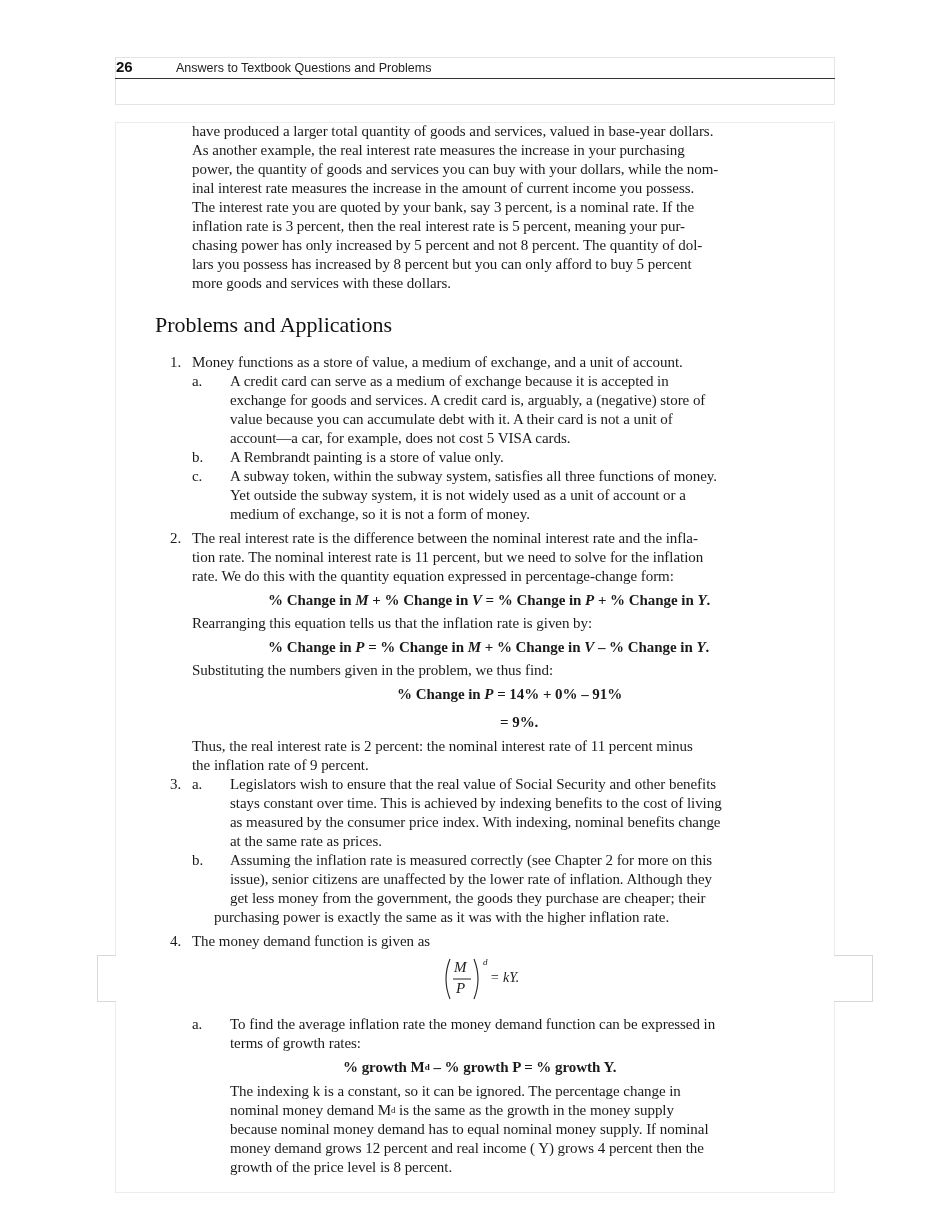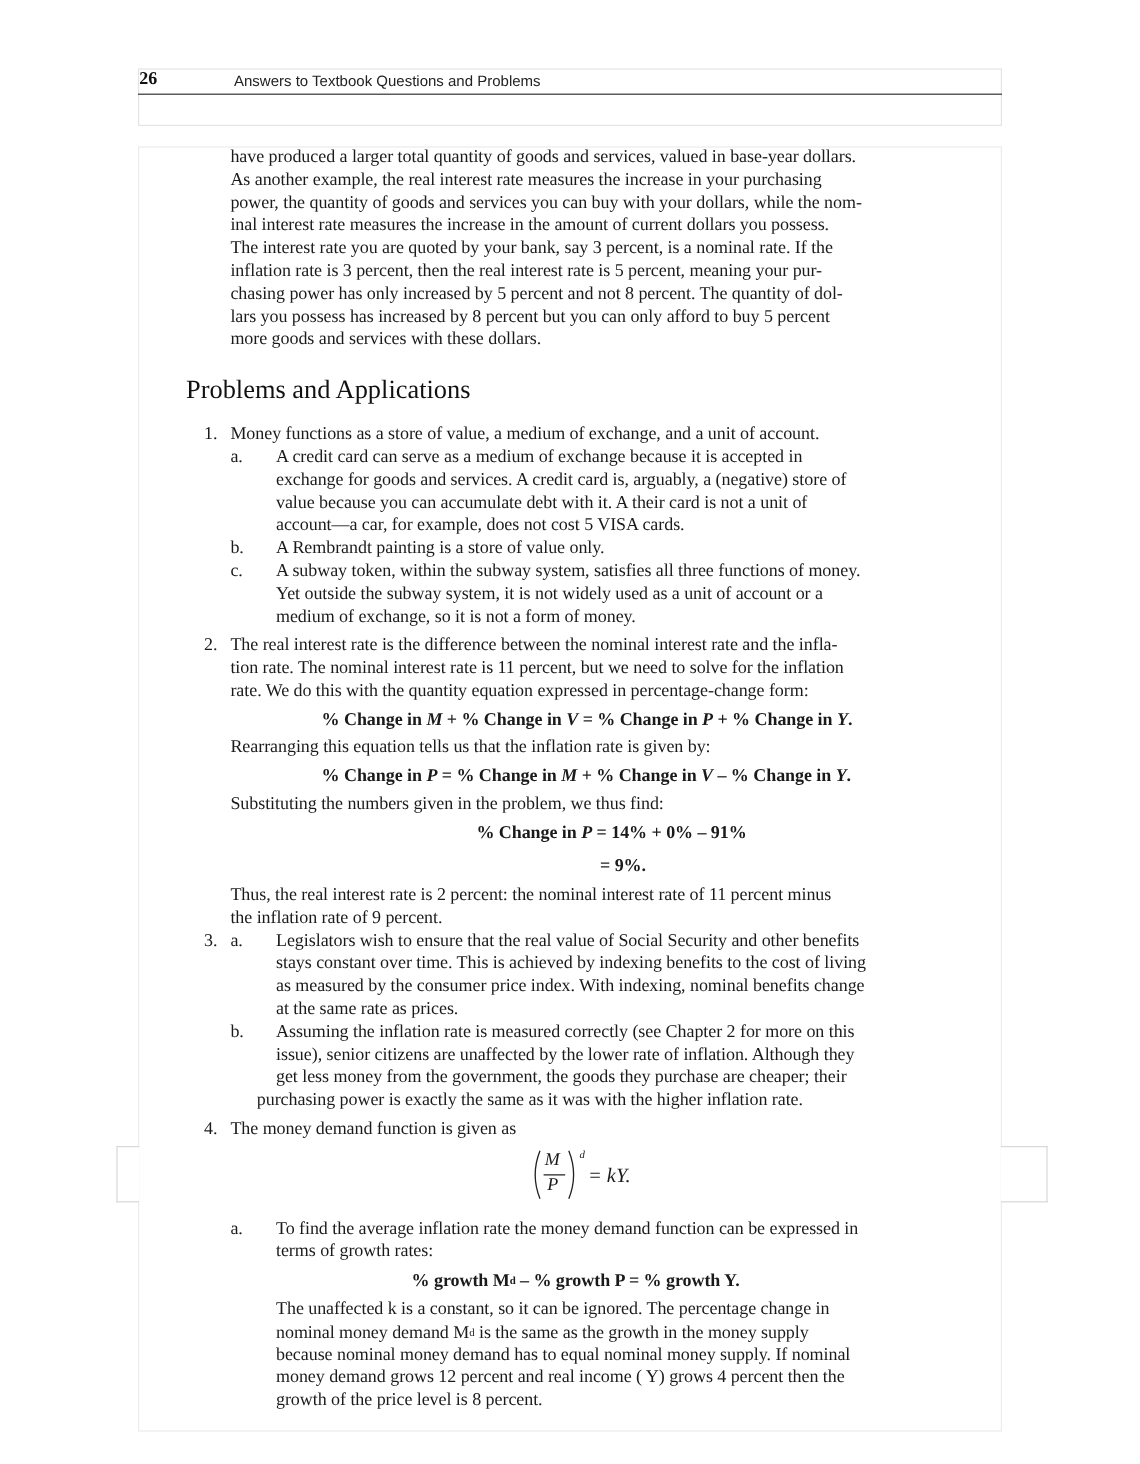--- a/index.html
+++ b/index.html
@@ -2,24 +2,24 @@
 <html><head>
 <meta charset="utf-8">
 <style>
   html, body { margin:0; padding:0; background:#ffffff; }
   body { width:950px; height:1220px; position:relative; overflow:hidden;
          font-family:"Liberation Serif","DejaVu Serif",serif; color:#1a1a1a; }
   .hdr-box { position:absolute; left:115px; top:57px; width:720px; height:48px;
              border:1px solid #e4e4e4; box-sizing:border-box; }
   .hdr-line { position:absolute; left:115px; top:78px; width:720px; height:0;
               border-top:1.5px solid #333; }
-  .hdr-num { position:absolute; left:116px; top:58px; font-family:Liberation Serif, serif;
+  .hdr-num { position:absolute; left:116px; top:58px; font-family:Liberation Sans, sans-serif;
              font-weight:bold; font-size:15px; color:#111; }
   .hdr-title { position:absolute; left:176px; top:61px; font-family:"Liberation Sans","DejaVu Sans",sans-serif;
-               font-size:12.5px; color:#222;margin-left:19px; }
+               font-size:12.5px; color:#222; }
   .body-box { position:absolute; left:115px; top:122px; width:720px; height:1071px;
               border:1px solid #ececec; box-sizing:border-box; }
   .side-l { position:absolute; left:97px; top:955px; width:19px; height:47px;
             border:1px solid #d8d8d8; border-right:none; box-sizing:border-box; background:#fff; }
   .side-r { position:absolute; left:834px; top:955px; width:39px; height:47px;
             border:1px solid #d8d8d8; border-left:none; box-sizing:border-box; background:#fff; }
   .t { position:absolute; font-size:15px; line-height:19px; white-space:nowrap; letter-spacing:-0.05px; }
   .h2 { position:absolute; left:155px; top:312px; font-size:22px; color:#111; }
   .eq { font-size:15px;font-weight:bold; }
   .it { font-style:italic; }
@@ -35,21 +35,21 @@
 <div class="hdr-title">Answers to Textbook Questions and Problems</div>
 
 <div class="body-box"></div>
 <div class="side-l"></div>
 <div class="side-r"></div>
 
 <div>
   <div class="t" style="left:192px;top:122px">have produced a larger total quantity of goods and services, valued in base-year dollars.</div>
   <div class="t" style="left:192px;top:141px">As another example, the real interest rate measures the increase in your purchasing</div>
   <div class="t" style="left:192px;top:160px">power, the quantity of goods and services you can buy with your dollars, while the nom-</div>
-  <div class="t" style="left:192px;top:179px">inal interest rate measures the increase in the amount of current dollars you possess.</div>
+  <div class="t" style="left:192px;top:179px">inal interest rate measures the increase in the amount of current income you possess.</div>
   <div class="t" style="left:192px;top:198px">The interest rate you are quoted by your bank, say 3 percent, is a nominal rate.  If the</div>
   <div class="t" style="left:192px;top:217px">inflation rate is 3 percent, then the real interest rate is 5 percent, meaning your pur-</div>
   <div class="t" style="left:192px;top:236px">chasing power has only increased by 5 percent and not 8 percent.  The quantity of dol-</div>
   <div class="t" style="left:192px;top:255px">lars you possess has increased by 8 percent but you can only afford to buy 5 percent</div>
   <div class="t" style="left:192px;top:274px">more goods and services with these dollars.</div>
 </div>
 
 <div class="h2">Problems and Applications</div>
 
 <div>
@@ -109,31 +109,31 @@
 
   <div class="frac">
     <svg width="120" height="44" viewBox="0 0 120 44">
       <path d="M10 2 Q2 22 10 42" fill="none" stroke="#222" stroke-width="1.1"></path>
       <path d="M34 2 Q42 22 34 42" fill="none" stroke="#222" stroke-width="1.1"></path>
       <line x1="13" y1="22" x2="31" y2="22" stroke="#222" stroke-width="1"></line>
     </svg>
     <span class="it" style="position:absolute;left:14px;top:2px;font-size:15px;">M</span>
     <span class="it" style="position:absolute;left:16px;top:23px;font-size:15px;">P</span>
     <span class="it" style="position:absolute;left:43px;top:0px;font-size:9px;">d</span>
-    <span class="it" style="position:absolute;left:50px;top:13px;font-size:17px;">= kY.</span>
+    <span class="it" style="position:absolute;left:50px;top:13px;font-size:14px;">= kY.</span>
   </div>
 
   <div class="t" style="left:192px;top:1015px">a.</div>
   <div class="t" style="left:230px;top:1015px">To find the average inflation rate the money demand function can be expressed in</div>
   <div class="t" style="left:230px;top:1034px">terms of growth rates:</div>
   <div class="t eq" style="left:343px;top:1058px">
     <span>% growth M</span><span class="sub">d</span><span> – % growth P = % growth Y.</span>
   </div>
   <div class="t" style="left:230px;top:1082px">
-    <span>The unaffected </span><span>k</span><span> is a constant, so it can be ignored.  The percentage change in</span>
+    <span>The indexing </span><span>k</span><span> is a constant, so it can be ignored.  The percentage change in</span>
   </div>
   <div class="t" style="left:230px;top:1101px">
     <span>nominal money demand </span><span>M</span><span class="sub">d</span><span> is the same as the growth in the money supply</span>
   </div>
   <div class="t" style="left:230px;top:1120px">because nominal money demand has to equal nominal money supply. If nominal</div>
   <div class="t" style="left:230px;top:1139px">money demand grows 12 percent and real income (    Y) grows 4 percent then the</div>
   <div class="t" style="left:230px;top:1158px">growth of the price level is 8 percent.</div>
 </div>
 
 </body></html>

